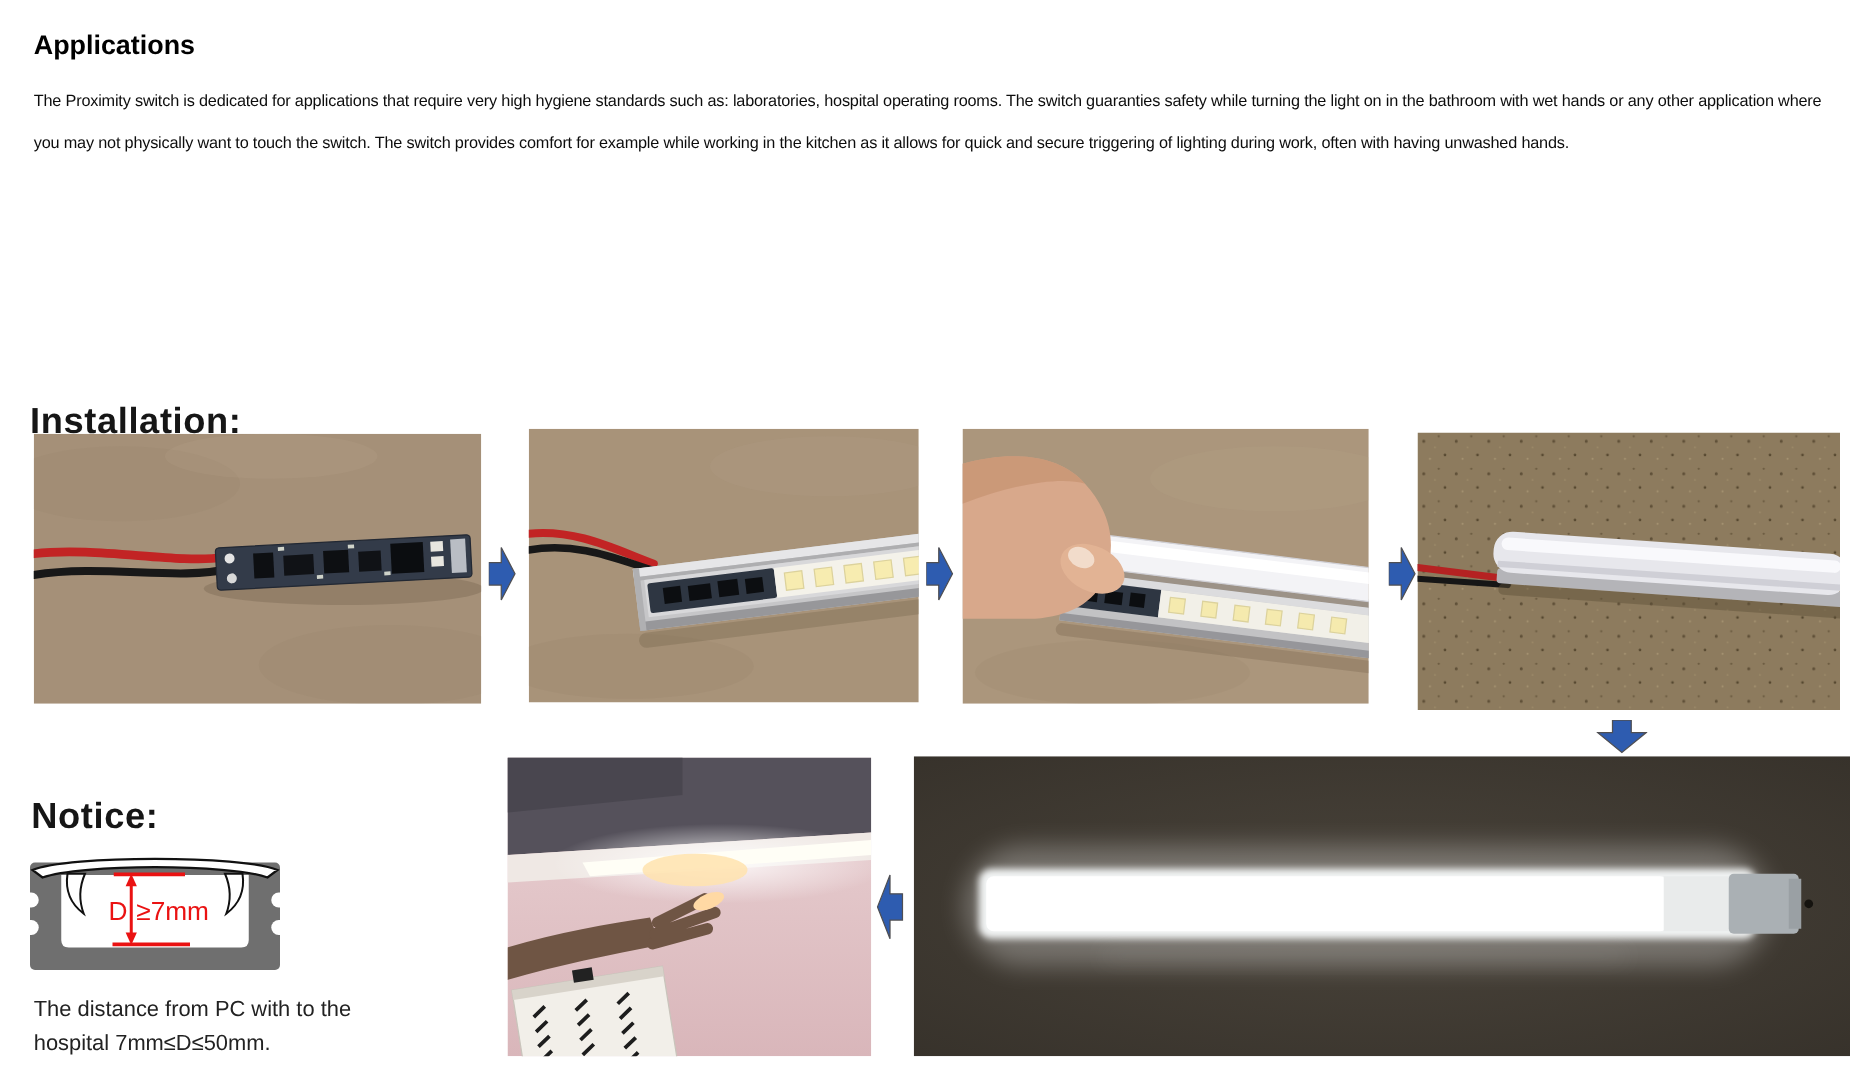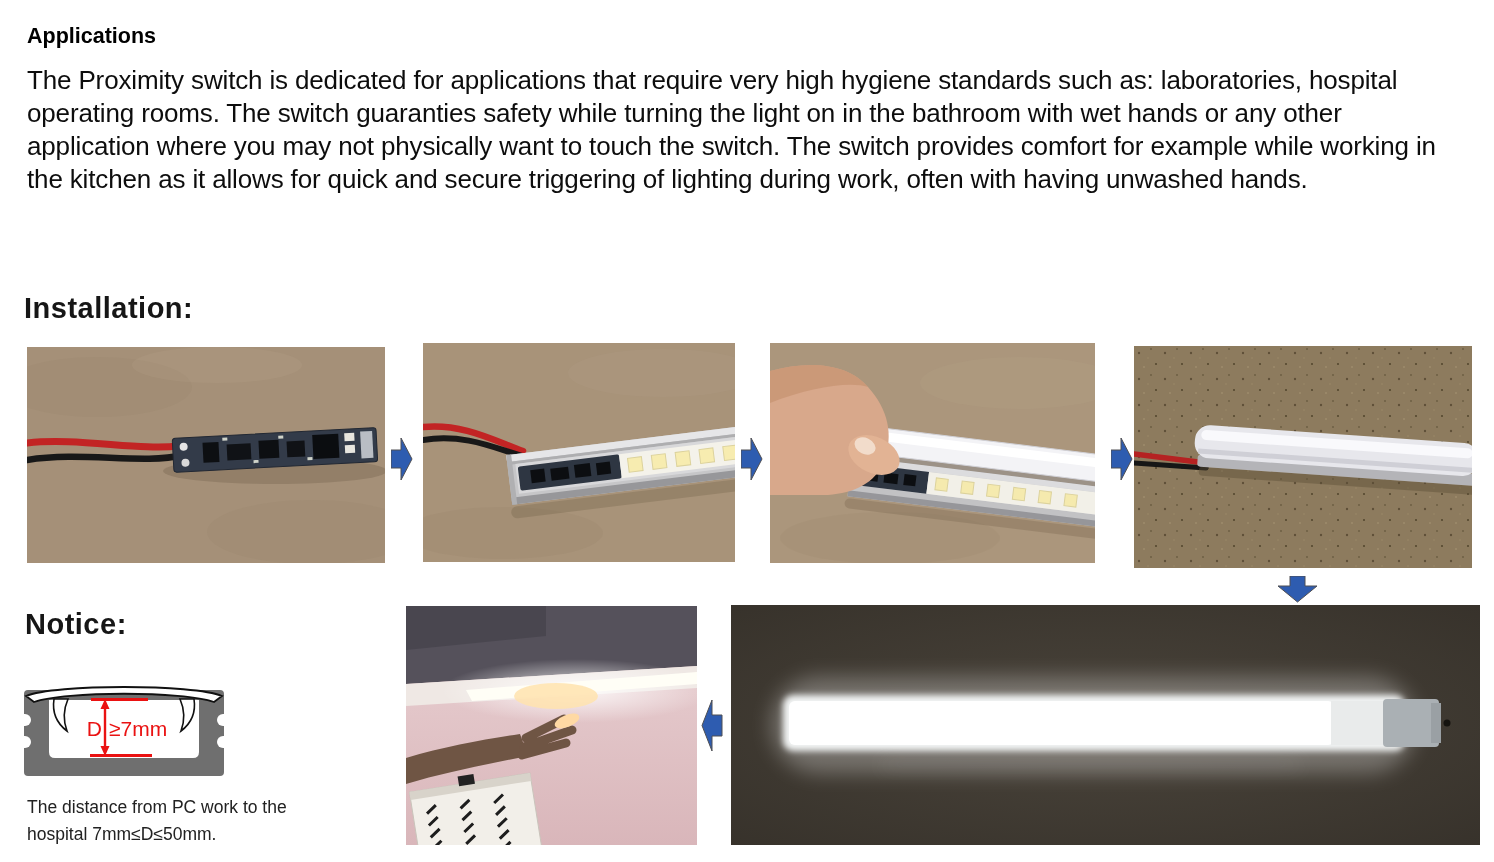--- a/index.html
+++ b/index.html
@@ -1,22 +1,22 @@
 <!DOCTYPE html>
 <html><head>
 <meta charset="utf-8">
 <style>
   html,body{margin:0;padding:0;background:#ffffff;}
   .page{position:relative;width:1494px;height:862px;background:#fff;
         font-family:"Liberation Sans",sans-serif;color:#111;overflow:hidden;}
   .abs{position:absolute;}
   .h-app{left:27px;top:24px;font-size:21.5px;font-weight:bold;color:#000;}
-  .body-text{left:27px;top:64px;width:1442px;font-size:26px;line-height:33px;
+  .body-text{left:27px;top:64px;width:1442px;font-size:13px;line-height:33px;
              color:#0d0d0d;letter-spacing:-0.15px;}
-  .h-section{font-weight:bold;font-size:29px;letter-spacing:0.5px;color:#161616;}
+  .h-section{font-weight:bold;font-size:29px;letter-spacing:0.5px;color:#161616;margin-top:29px;}
   .h-install{left:24px;top:292px;}
   .h-notice{left:25px;top:608px;}
   .notice-text{left:27px;top:794px;font-size:17.5px;line-height:27px;color:#222;}
   .photo{display:block;}
   svg{display:block;}
 </style>
 </head>
 <body>
 
 <div class="page">
@@ -171,21 +171,21 @@
       <rect x="66" y="78" width="62" height="3" fill="#ea1212"></rect>
       <line x1="81" y1="28" x2="81" y2="75" stroke="#ea1212" stroke-width="2.4"></line>
       <polygon points="81,23 76.5,33 85.5,33" fill="#ea1212"></polygon>
       <polygon points="81,80 76.5,70 85.5,70" fill="#ea1212"></polygon>
       <text x="78" y="60" text-anchor="end" font-size="21" fill="#ea1212">D</text>
       <text x="85" y="60" text-anchor="start" font-size="21" fill="#ea1212">≥7mm</text>
     </g>
   </svg>
 
   <div class="abs notice-text">
-    <div>The distance from PC work to the</div>
+    <div>The distance from PC with to the</div>
     <div>hospital 7mm≤D≤50mm.</div>
   </div>
 
   <svg class="abs photo" style="left:406px;top:606px" width="291" height="239" viewBox="0 0 291 239" role="img" aria-label="hand triggering the installed LED light under a shelf">
     <defs>
       <linearGradient id="wallg" x1="0" y1="0" x2="0" y2="1">
         <stop offset="0" stop-color="#ead2d4"></stop>
         <stop offset="1" stop-color="#d9b6ba"></stop>
       </linearGradient>
       <radialGradient id="glow5" cx="0.5" cy="0.5" r="0.5">

